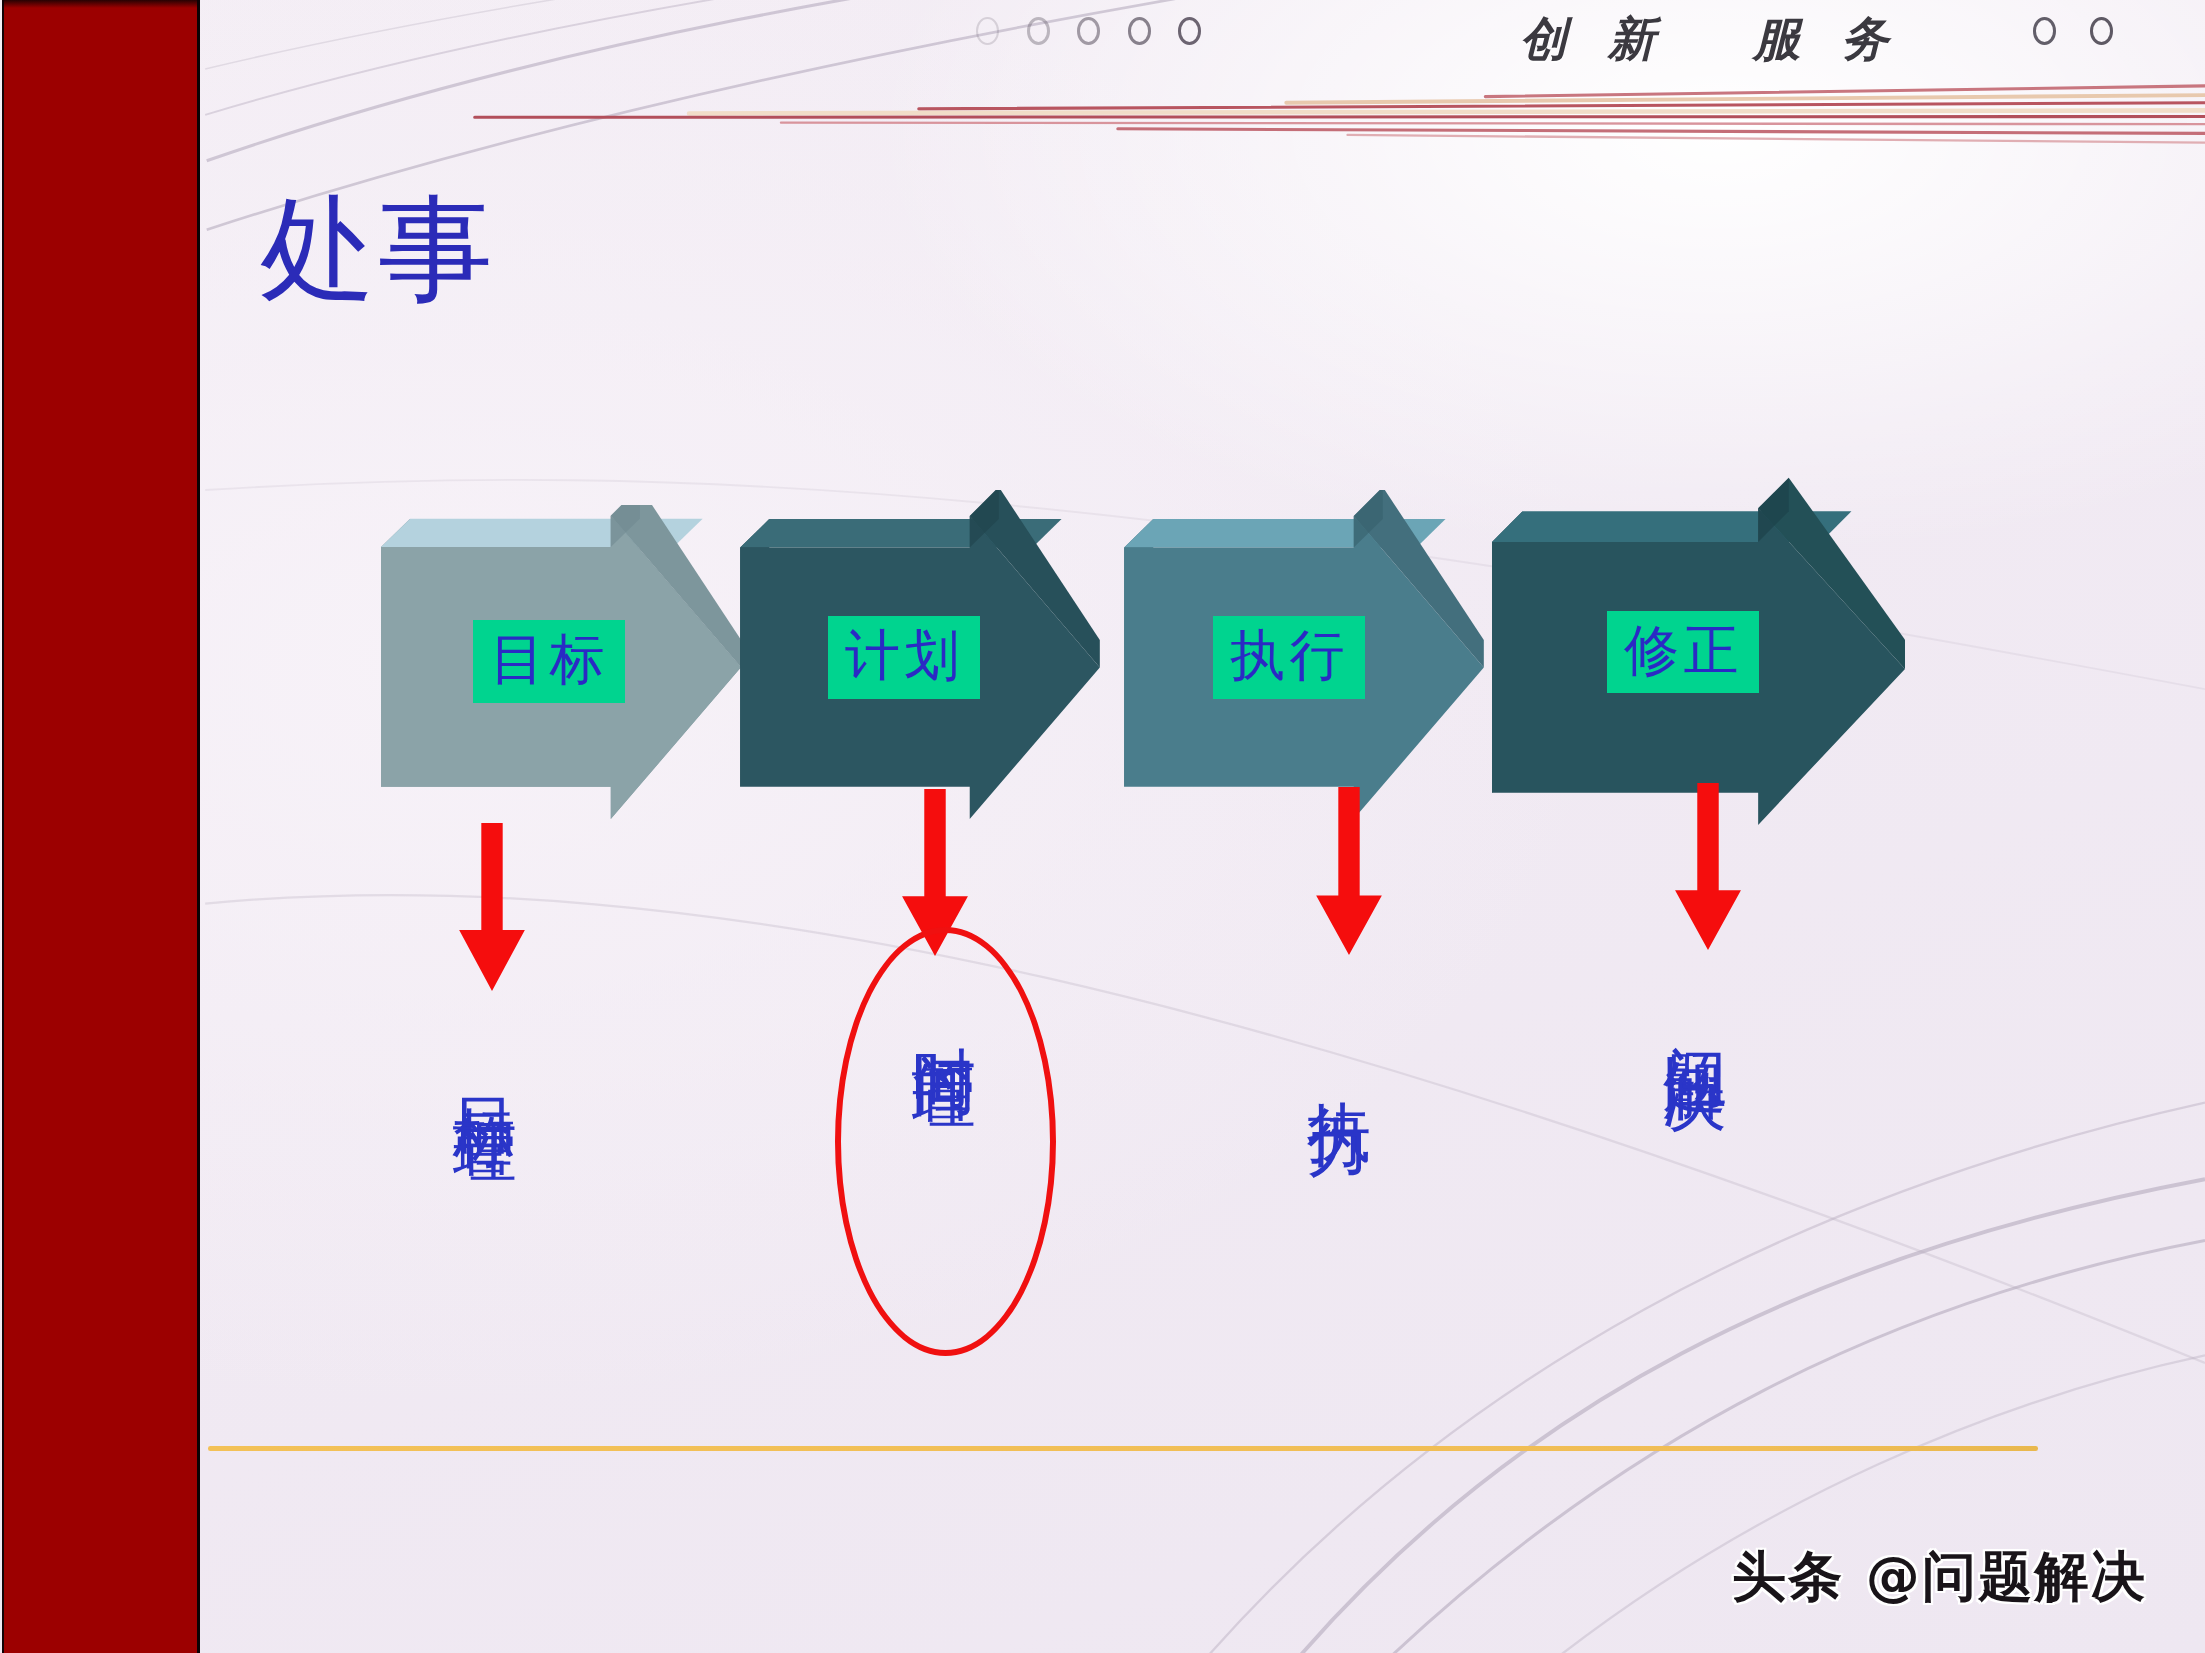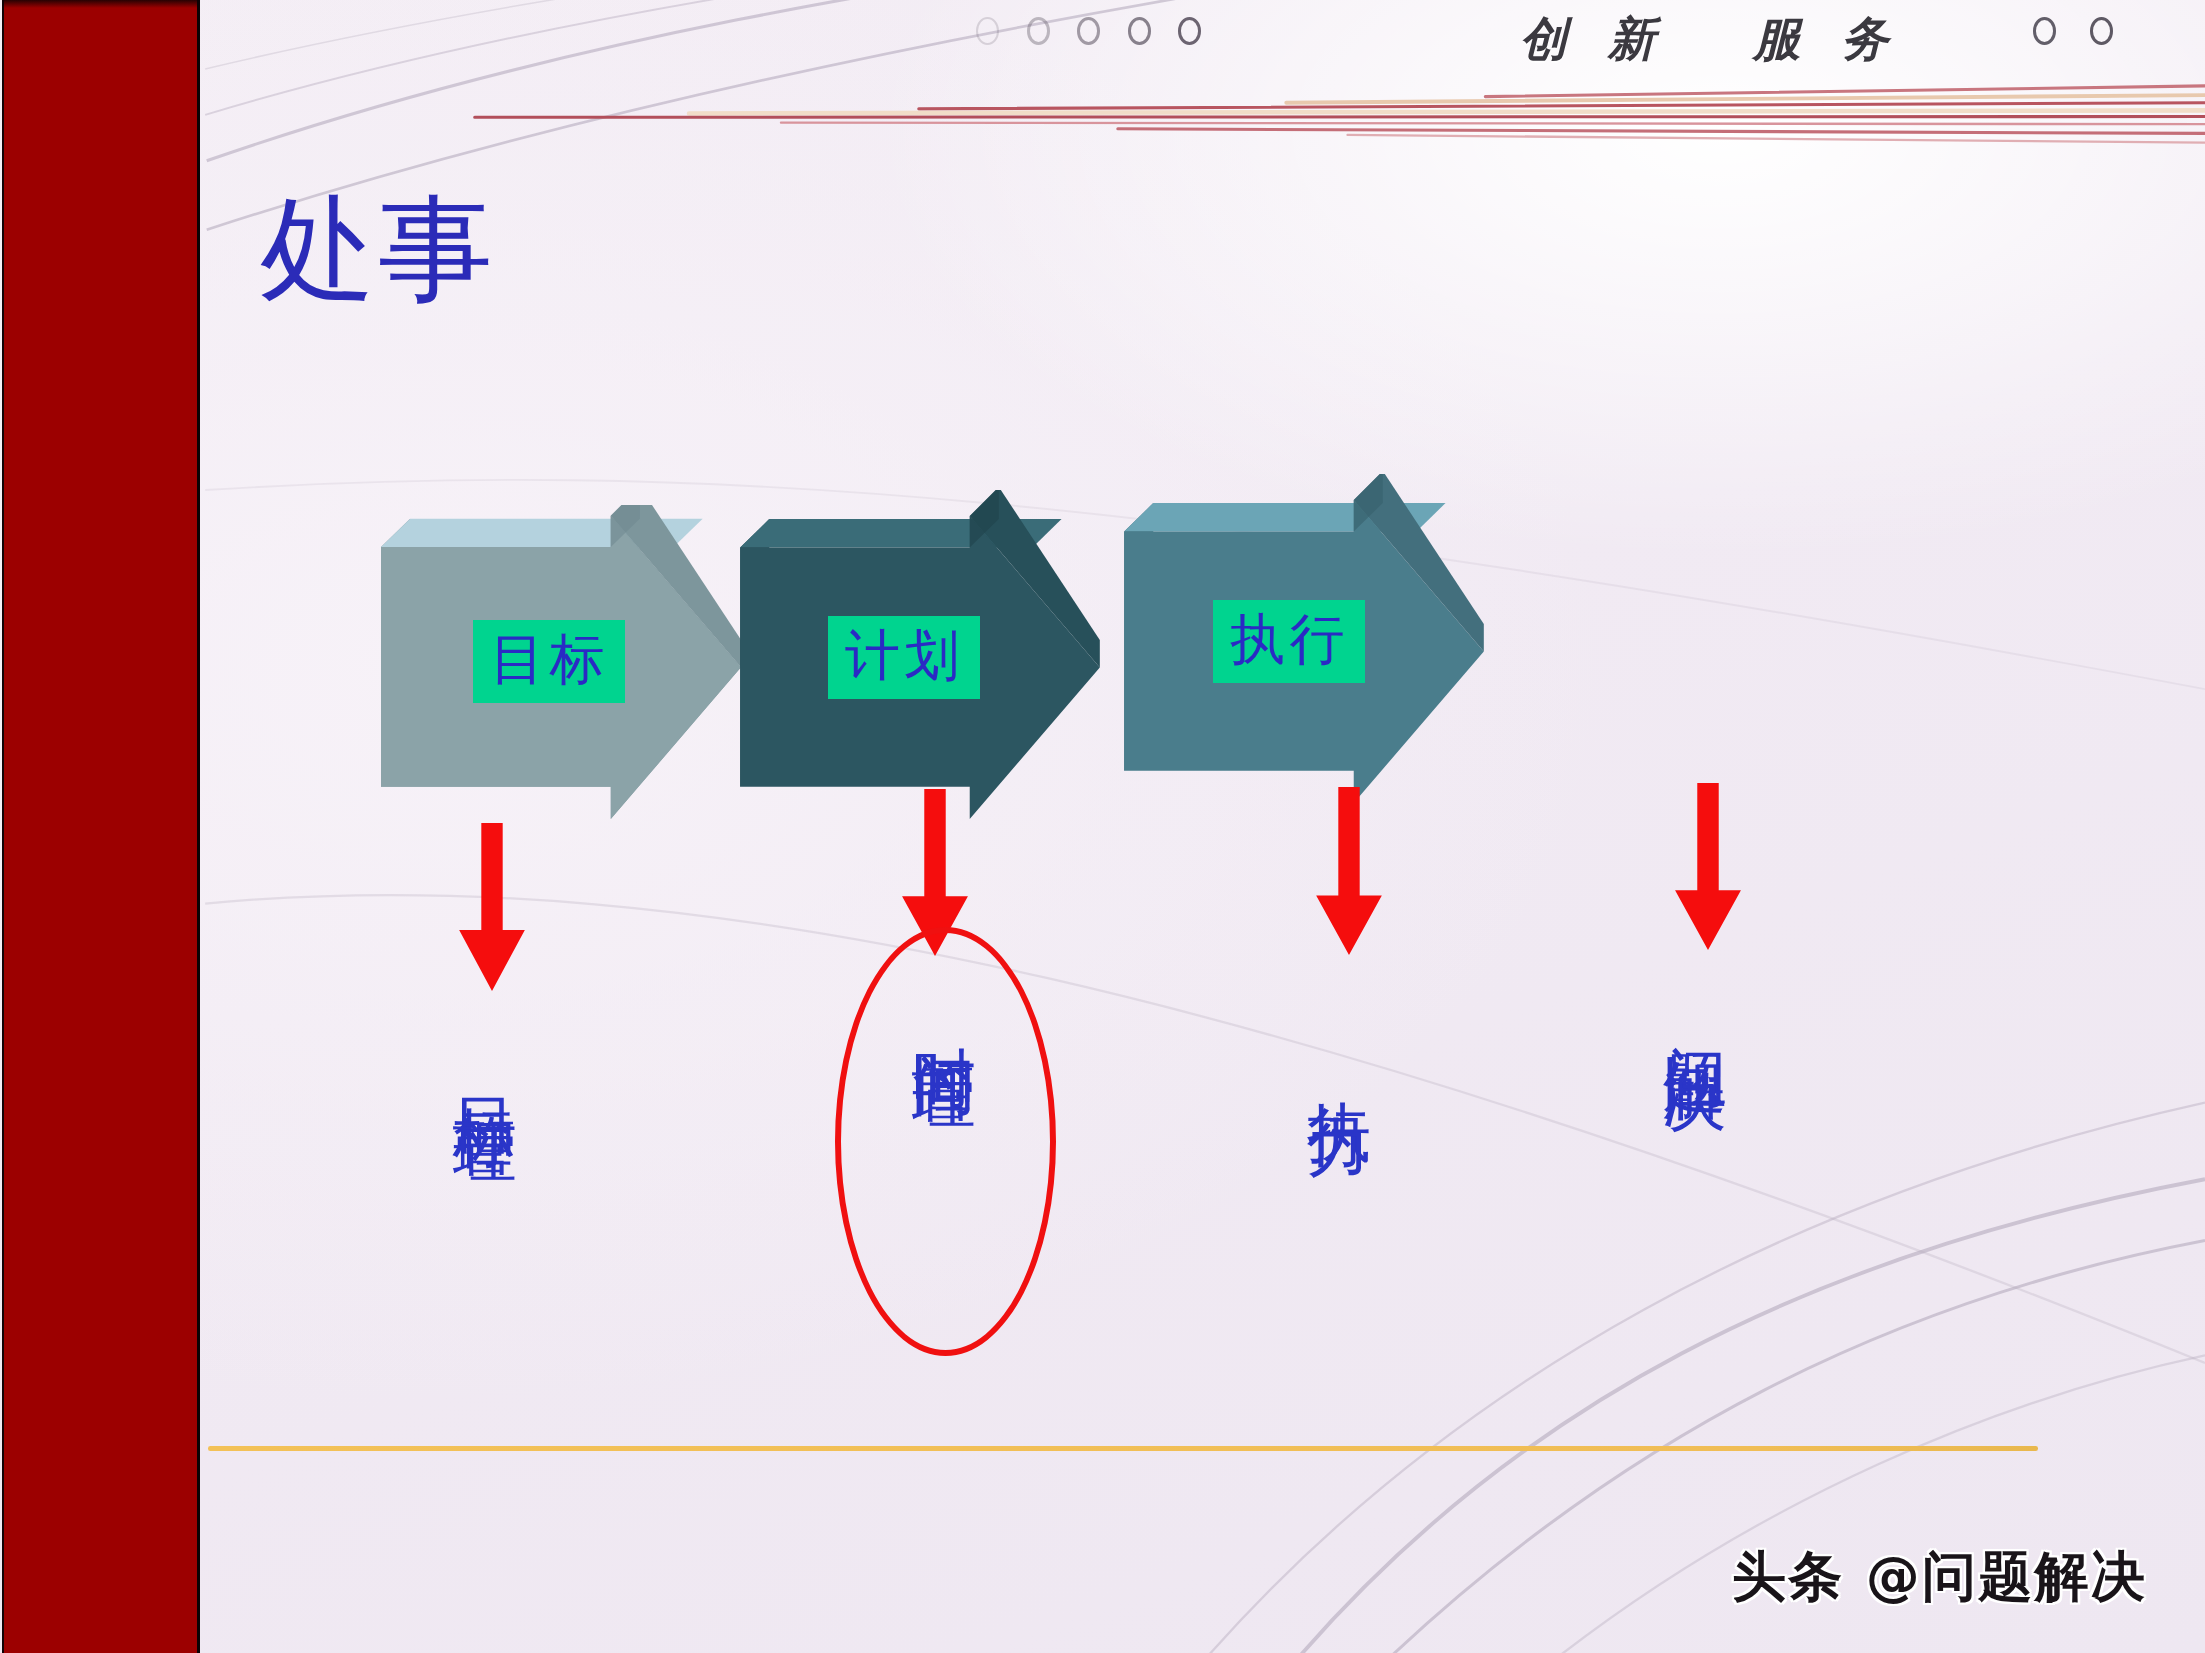--- a/index.html
+++ b/index.html
@@ -298,31 +298,41 @@
       <svg width="360" height="329" viewBox="0 0 470 430">
         <polygon points="0,75 38,38 38,350 0,388" fill="#264b55"></polygon>
         <polygon points="0,75 38,38 420,38 382,75" fill="#3a6c78"></polygon>
         <polygon points="0,75 300,75 300,34 470,232 300,430 300,388 0,388" fill="#2c5661"></polygon>
         <polygon points="300,34 338,-4 470,196 470,232" fill="#27505a"></polygon>
         <polygon points="300,75 338,38 338,-4 300,34" fill="#1f424b" opacity="0.6"></polygon>
       </svg>
       <div class="arrow-label" style="left:88px; top:126px;">计划</div>
     </div>
 
-    <div class="arrow3d" style="left:1124px; top:15px;">
+    <div class="arrow3d" style="left:1124px; top:31px;">
       <svg width="360" height="329" viewBox="0 0 470 430">
         <polygon points="0,75 38,38 38,350 0,388" fill="#416f7d"></polygon>
         <polygon points="0,75 38,38 420,38 382,75" fill="#6ba5b6"></polygon>
         <polygon points="0,75 300,75 300,34 470,232 300,430 300,388 0,388" fill="#4a7d8c"></polygon>
         <polygon points="300,34 338,-4 470,196 470,232" fill="#436f7d"></polygon>
         <polygon points="300,75 338,38 338,-4 300,34" fill="#37606c" opacity="0.6"></polygon>
       </svg>
       <div class="arrow-label" style="left:89px; top:126px;">执行</div>
     </div>
 
+    <div class="arrow3d" style="left:1492px; top:13.8px;">
+      <svg width="413" height="352" viewBox="0 0 540 460">
+        <polygon points="0,90 40,50 40,378 0,418" fill="#214851"></polygon>
+        <polygon points="0,90 40,50 470,50 430,90" fill="#356f7c"></polygon>
+        <polygon points="0,90 348,90 348,46 540,256 348,460 348,418 0,418" fill="#28545e"></polygon>
+        <polygon points="348,46 388,6 540,218 540,256" fill="#235057"></polygon>
+        <polygon points="348,90 388,50 388,6 348,46" fill="#1b3f47" opacity="0.6"></polygon>
+      </svg>
+      <div class="arrow-label" style="left:115px; top:138px;">修正</div>
+    </div>
 
   </div>
 
   <div class="red-arrow" style="left:459px; top:823px;">
     <svg width="66" height="168" viewBox="0 0 86 220">
       <polygon points="29,0 57,0 57,140 86,140 43,220 0,140 29,140" fill="#f50d0d"></polygon>
     </svg>
   </div>
 
   <div class="red-arrow" style="left:902px; top:789px;">

